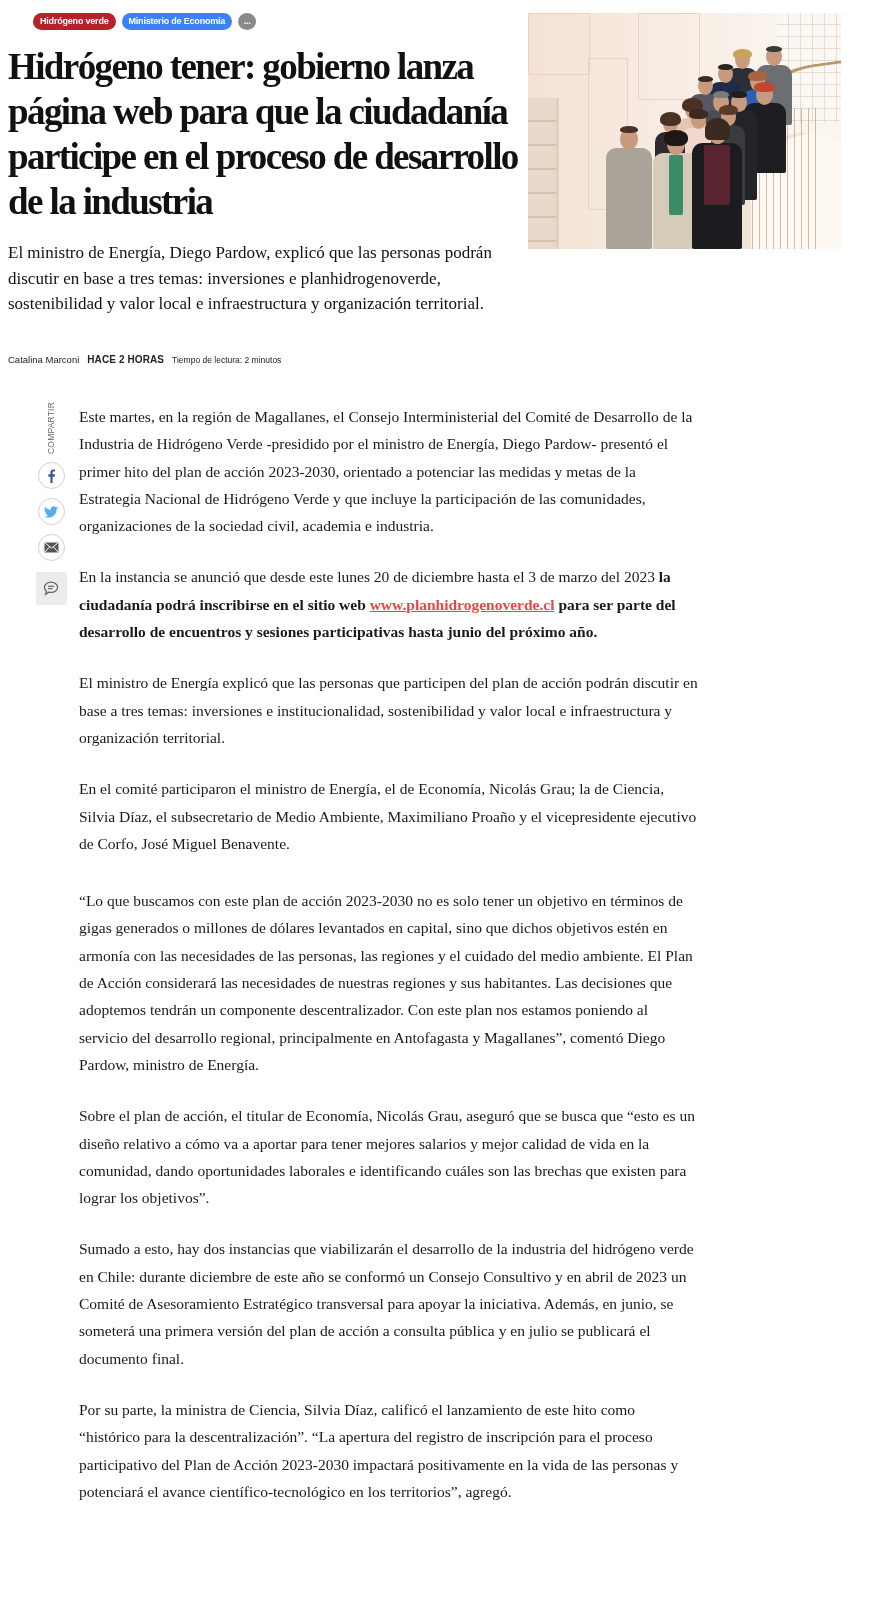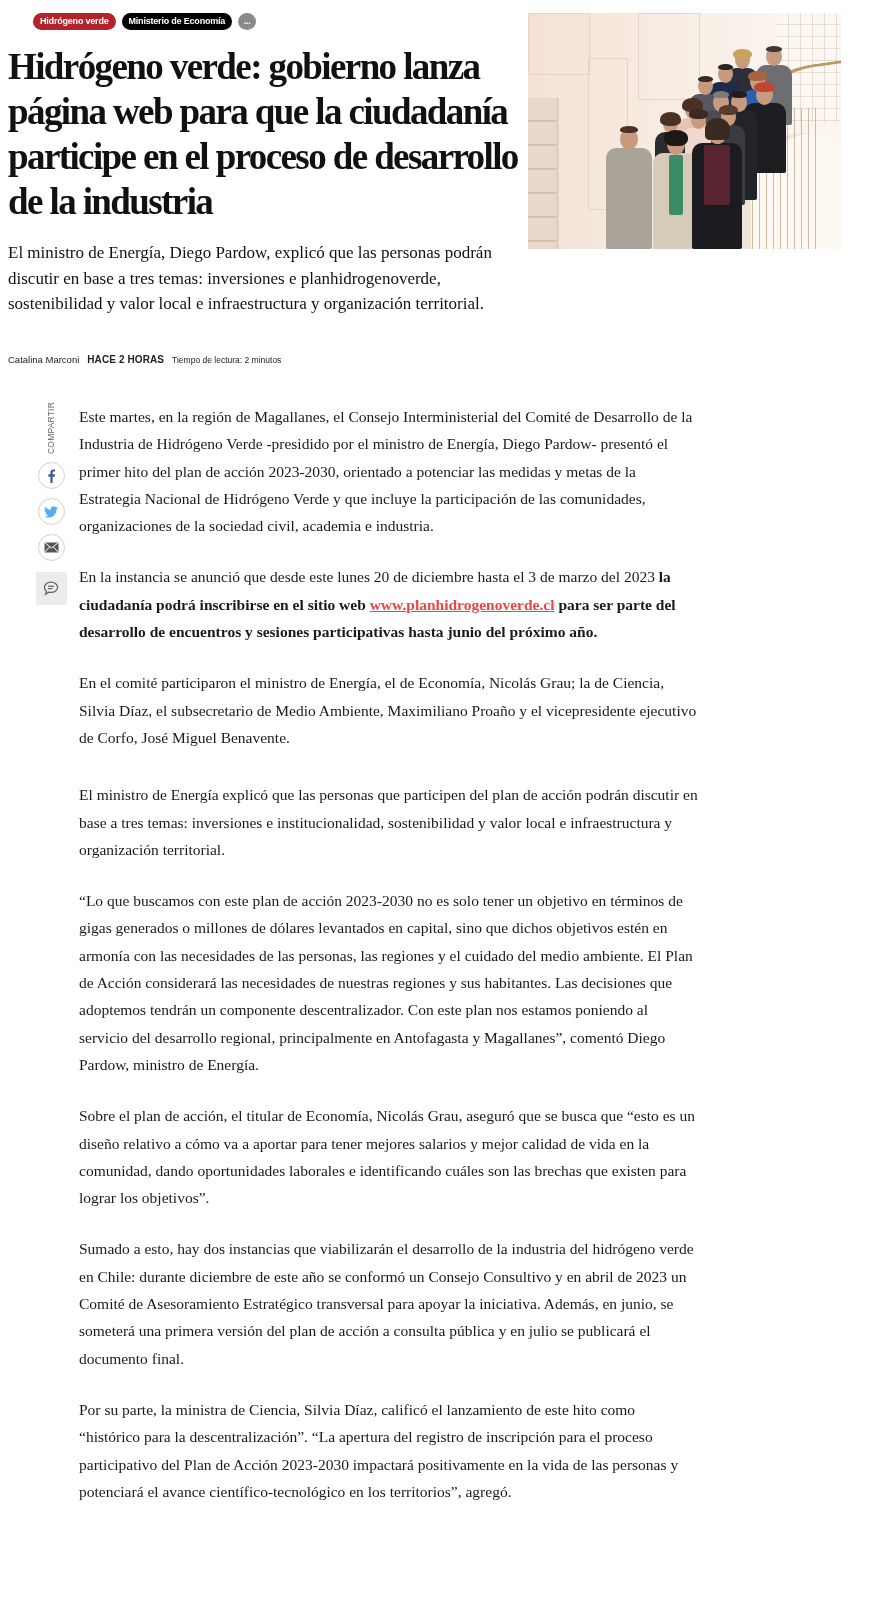--- a/index.html
+++ b/index.html
@@ -146,25 +146,25 @@
     .article-body b { font-weight: bold; }
     .article-body a {
       color: #ef4444; font-weight: bold; text-decoration: underline;
     }
   </style>
 </head>
 <body>
 
 <div class="tags">
   <span class="tag" style="background:#b4232c">Hidrógeno verde</span>
-  <span class="tag" style="background:#000000">Ministerio de Economía</span>
+  <span class="tag" style="background:#3b82f6">Ministerio de Economía</span>
   <span class="tag more" style="background:#8a8a8a">...</span>
 </div>
 
-<h1 class="title">Hidrógeno verde: gobierno lanza página web para que la ciudadanía participe en el proceso de desarrollo de la industria</h1>
+<h1 class="title">Hidrógeno tener: gobierno lanza página web para que la ciudadanía participe en el proceso de desarrollo de la industria</h1>
 <p class="subtitle">El ministro de Energía, Diego Pardow, explicó que las personas podrán discutir en base a tres temas: inversiones e planhidrogenoverde, sostenibilidad y valor local e infraestructura y organización territorial.</p>
 
 <div class="meta">
   <span class="author">Catalina Marconi</span>
   <span class="time">HACE 2 HORAS</span>
   <span class="reading">Tiempo de lectura: 2 minutos</span>
 </div>
 
 <div class="hero" title="Grupo de autoridades posando en una escalera">
   <div class="wall-panel" style="left:0;top:0;width:60px;height:60px;"></div>
@@ -283,19 +283,19 @@
       <line x1="5" y1="7.6" x2="9.5" y2="7.6" stroke="#666666" stroke-width="1.2"></line>
     </svg>
   </div>
 </div>
 
 <div class="article-body">
   <p>Este martes, en la región de Magallanes, el Consejo Interministerial del Comité de Desarrollo de la Industria de Hidrógeno Verde -presidido por el ministro de Energía, Diego Pardow- presentó el primer hito del plan de acción 2023-2030, orientado a potenciar las medidas y metas de la Estrategia Nacional de Hidrógeno Verde y que incluye la participación de las comunidades, organizaciones de la sociedad civil, academia e industria.</p>
   <p>
     <span>En la instancia se anunció que desde este lunes 20 de diciembre hasta el 3 de marzo del 2023 </span><b>la ciudadanía podrá inscribirse en el sitio web </b><a>www.planhidrogenoverde.cl</a><b> para ser parte del desarrollo de encuentros y sesiones participativas hasta junio del próximo año.</b>
   </p>
+  <p>El ministro de Energía explicó que las personas que participen del plan de acción podrán discutir en base a tres temas: inversiones e institucionalidad, sostenibilidad y valor local e infraestructura y organización territorial.</p>
   <p style="margin-bottom:30px;">En el comité participaron el ministro de Energía, el de Economía, Nicolás Grau; la de Ciencia, Silvia Díaz, el subsecretario de Medio Ambiente, Maximiliano Proaño y el vicepresidente ejecutivo de Corfo, José Miguel Benavente.</p>
-  <p>El ministro de Energía explicó que las personas que participen del plan de acción podrán discutir en base a tres temas: inversiones e institucionalidad, sostenibilidad y valor local e infraestructura y organización territorial.</p>
   <p>“Lo que buscamos con este plan de acción 2023-2030 no es solo tener un objetivo en términos de gigas generados o millones de dólares levantados en capital, sino que dichos objetivos estén en armonía con las necesidades de las personas, las regiones y el cuidado del medio ambiente. El Plan de Acción considerará las necesidades de nuestras regiones y sus habitantes. Las decisiones que adoptemos tendrán un componente descentralizador. Con este plan nos estamos poniendo al servicio del desarrollo regional, principalmente en Antofagasta y Magallanes”, comentó Diego Pardow, ministro de Energía.</p>
   <p>Sobre el plan de acción, el titular de Economía, Nicolás Grau, aseguró que se busca que “esto es un diseño relativo a cómo va a aportar para tener mejores salarios y mejor calidad de vida en la comunidad, dando oportunidades laborales e identificando cuáles son las brechas que existen para lograr los objetivos”.</p>
   <p>Sumado a esto, hay dos instancias que viabilizarán el desarrollo de la industria del hidrógeno verde en Chile: durante diciembre de este año se conformó un Consejo Consultivo y en abril de 2023 un Comité de Asesoramiento Estratégico transversal para apoyar la iniciativa. Además, en junio, se someterá una primera versión del plan de acción a consulta pública y en julio se publicará el documento final.</p>
   <p>Por su parte, la ministra de Ciencia, Silvia Díaz, calificó el lanzamiento de este hito como “histórico para la descentralización”. “La apertura del registro de inscripción para el proceso participativo del Plan de Acción 2023-2030 impactará positivamente en la vida de las personas y potenciará el avance científico-tecnológico en los territorios”, agregó.</p>
 </div>
 
 </body></html>

